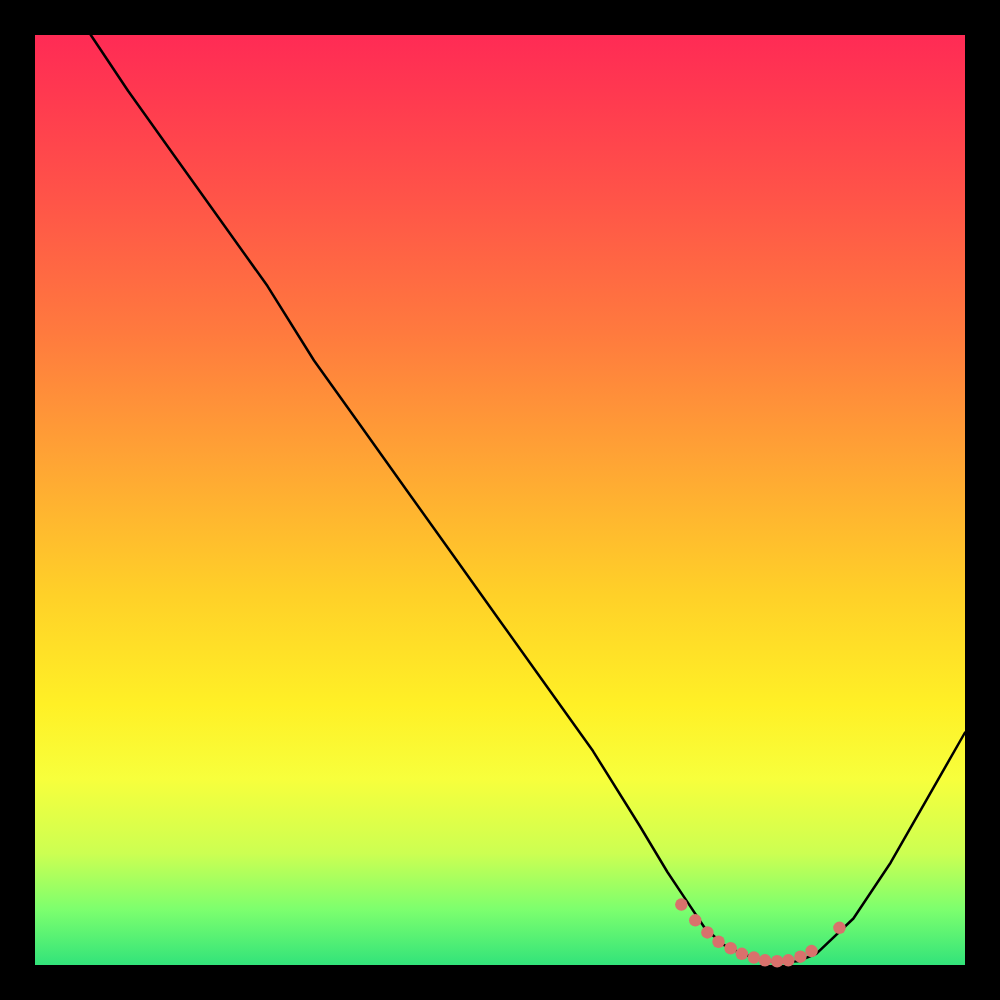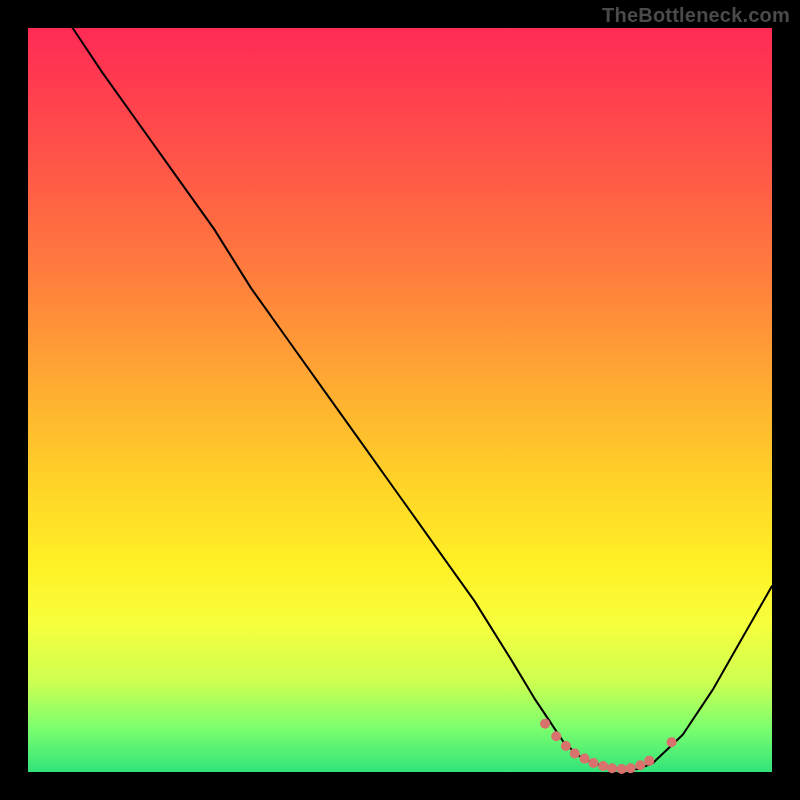--- a/index.html
+++ b/index.html
@@ -58,21 +58,20 @@
     inset: 0;
     width: 100%;
     height: 100%;
     overflow: visible;
   }
 </style>
 </head>
 <body>
 
 <div class="frame">
-  <div class="watermark">TheBottleneck.com</div>
 
   <div class="plot">
     <div class="gradient-bg"></div>
     <svg class="curve" viewBox="0 0 100 100" preserveAspectRatio="none">
       <g id="curve-layer">
           <path d="M6.000 0.000 L10.000 6.000 L15.000 13.000 L20.000 20.000 L25.000 27.000 L30.000 35.000 L35.000 42.000 L40.000 49.000 L45.000 56.000 L50.000 63.000 L55.000 70.000 L60.000 77.000 L65.000 85.000 L68.000 90.000 L70.000 93.000 L72.000 96.000 L74.000 97.800 L76.000 98.800 L78.000 99.400 L80.000 99.700 L82.000 99.600 L84.000 98.800 L88.000 95.000 L92.000 89.000 L96.000 82.000 L100.000 75.000" fill="none" stroke="#000000" stroke-width="2" stroke-linejoin="round" stroke-linecap="round" vector-effect="non-scaling-stroke"></path>
         </g>
       <g id="marker-layer">
           <circle cx="69.500" cy="93.500" r="0.672" fill="#d9716c"></circle>
           <circle cx="71.000" cy="95.200" r="0.672" fill="#d9716c"></circle>

